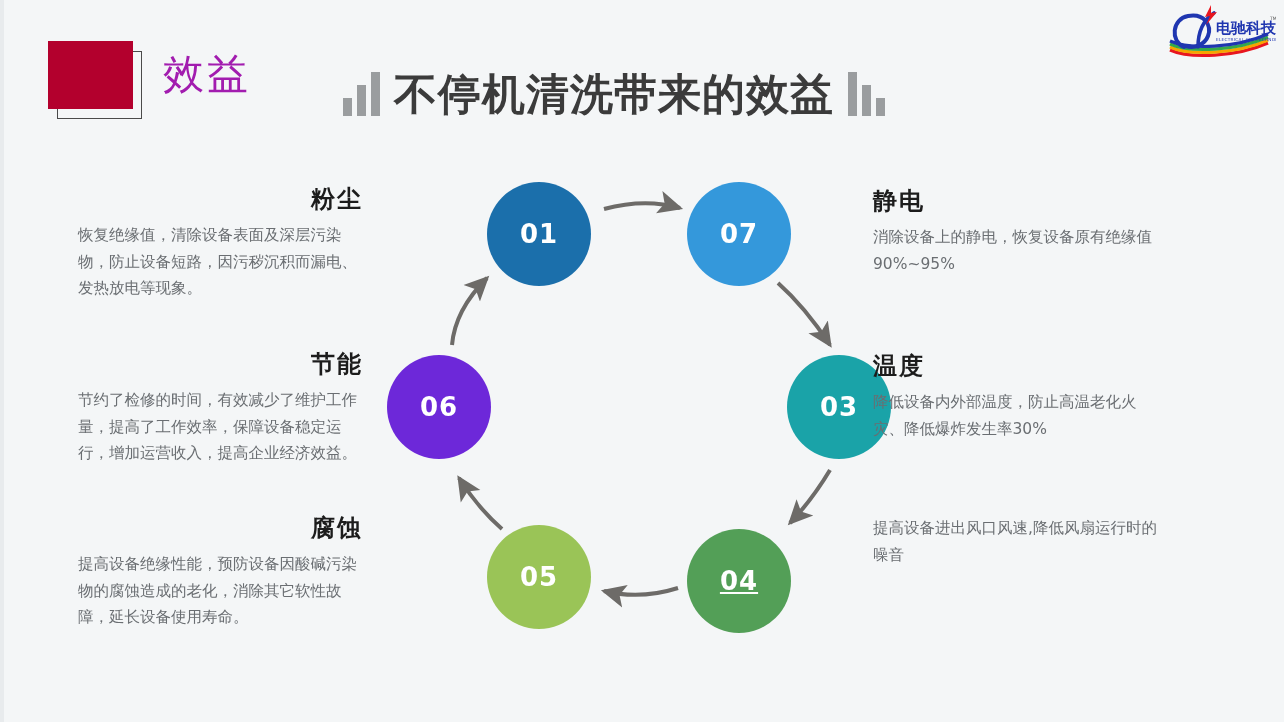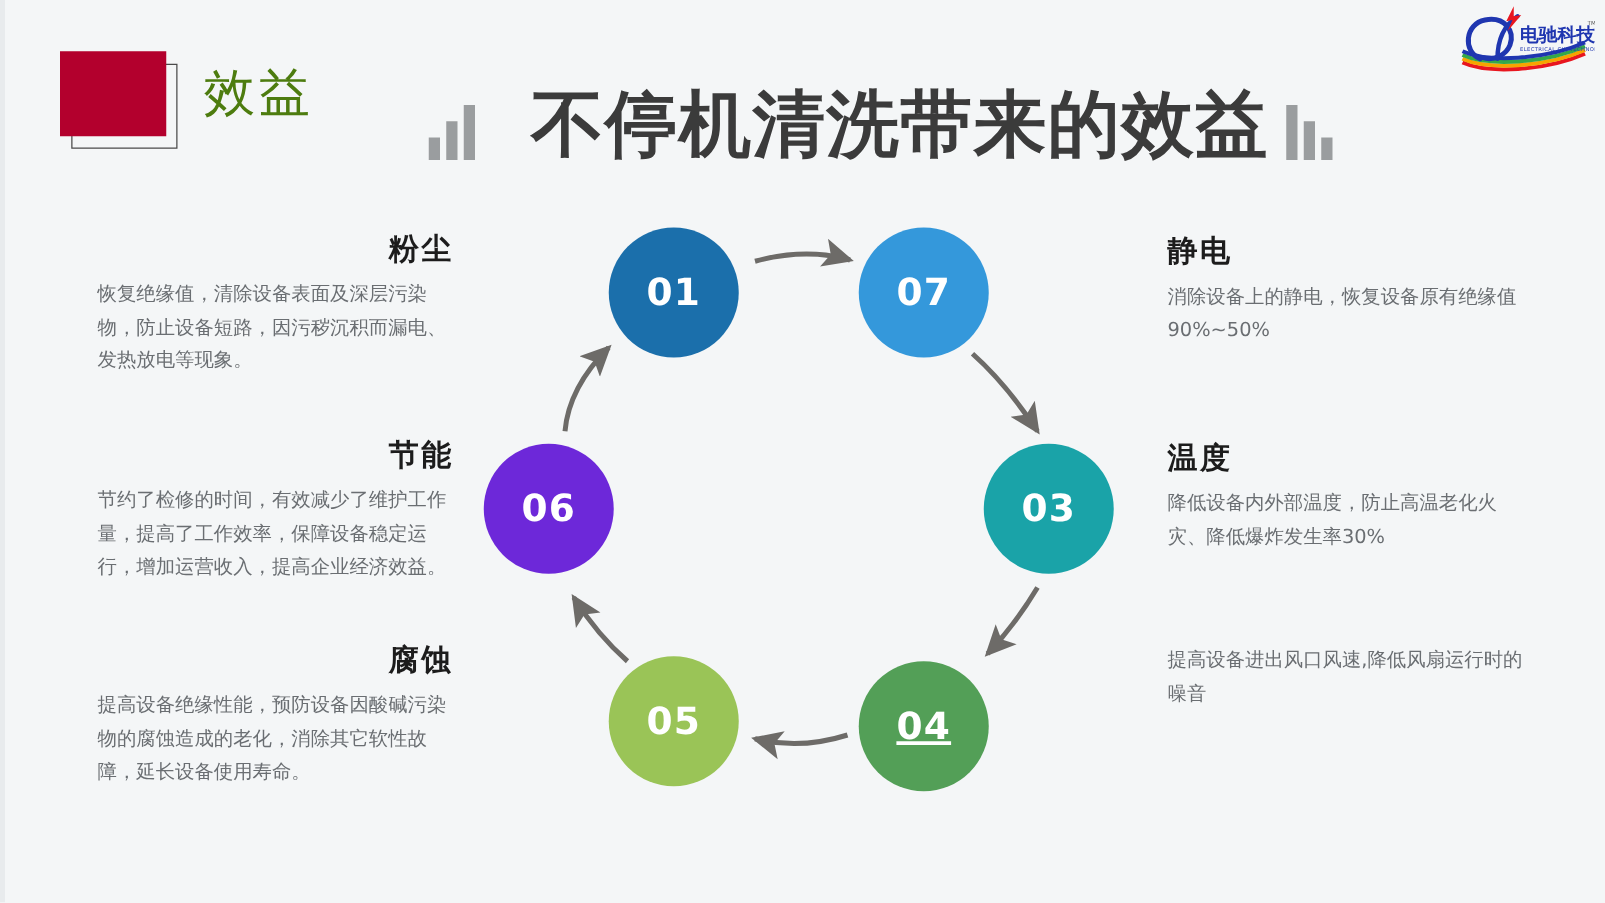--- a/index.html
+++ b/index.html
@@ -49,36 +49,35 @@
   }
   .bars { display: flex; align-items: flex-end; gap: 5px; height: 46px; }
   .bars .b { width: 9px; background: #9a9d9f; }
   .bars.asc .b1 { height: 18px; }
   .bars.asc .b2 { height: 31px; }
   .bars.asc .b3 { height: 44px; }
   .bars.desc .b1 { height: 44px; }
   .bars.desc .b2 { height: 31px; }
   .bars.desc .b3 { height: 18px; }
   .main-title {
-    font-size: 58px; font-weight: bold; color: #3b3b3b;
+    font-size: 43px; font-weight: bold; color: #3b3b3b;
     letter-spacing: 1px; line-height: 1;
     font-family: "DejaVu Sans", "Liberation Sans", sans-serif;
     white-space: nowrap;
-    margin-left: 31px;
   }
 
   
   .logo { position: absolute; right: 8px; top: 3px; width: 112px; height: 56px; }
 
   
   .circle {
     position: absolute;
     width: 104px; height: 104px; border-radius: 50%;
     display: flex; align-items: center; justify-content: center;
-    color: #ffffff; font-size: 30px; font-weight: bold;
+    color: #ffffff; font-size: 26px; font-weight: bold;
     letter-spacing: 1px;
     font-family: "DejaVu Sans", "Liberation Sans", sans-serif;
   }
   #c01 { left: 487px; top: 182px; }
   #c02 { left: 687px; top: 182px; }
   #c03 { left: 787px; top: 355px; }
   #c04 { left: 687px; top: 529px; text-decoration: underline; }
   #c05 { left: 487px; top: 525px; }
   #c06 { left: 387px; top: 355px; }
 
@@ -91,41 +90,41 @@
     font-size: 24px; font-weight: bold; color: #1c1c1c;
     letter-spacing: 2px; margin-bottom: 7px;
     font-family: "DejaVu Sans", "Liberation Sans", sans-serif;
   }
   .block .body {
     font-size: 15.5px; color: #6a6e72; line-height: 1.72;
     font-family: "DejaVu Sans", "Liberation Sans", sans-serif;
   }
   .block.left { left: 78px; text-align: left; }
   .block.left .head { text-align: right; }
-  .block.right { left: 934px; text-align: left; }
+  .block.right { left: 873px; text-align: left; }
 
   #b-dust    { top: 183px; }
   #b-energy  { top: 348px; }
   #b-corrode { top: 512px; }
   #b-static  { top: 185px; }
   #b-temp    { top: 350px; }
   #b-noise   { top: 515px; }
 </style>
 </head>
 <body>
 
 <div id="slide">
 
   <div class="edge-strip"></div>
 
   <div class="badge-wrap">
     <div class="badge-outline"></div>
     <div class="badge-fill" style="background: rgb(179, 0, 45);"></div>
   </div>
-  <div class="badge-label" style="color: #4d7c0f;">效益</div>
+  <div class="badge-label" style="color: #a21caf;">效益</div>
 
   <div class="title-row">
     <div class="bars asc">
       <div class="b b1"></div>
         <div class="b b2"></div>
         <div class="b b3"></div>
     </div>
     <div class="main-title">不停机清洗带来的效益</div>
     <div class="bars desc">
       <div class="b b1"></div>
@@ -202,21 +201,21 @@
     <div class="body">恢复绝缘值，清除设备表面及深层污染物，防止设备短路，因污秽沉积而漏电、发热放电等现象。</div>
   </div>
 
   <div class="block left" id="b-corrode">
     <div class="head">腐蚀</div>
     <div class="body">提高设备绝缘性能，预防设备因酸碱污染物的腐蚀造成的老化，消除其它软性故障，延长设备使用寿命。</div>
   </div>
 
   <div class="block right" id="b-static">
     <div class="head">静电</div>
-    <div class="body">消除设备上的静电，恢复设备原有绝缘值90%~50%</div>
+    <div class="body">消除设备上的静电，恢复设备原有绝缘值90%~95%</div>
   </div>
 
   <div class="block right" id="b-temp">
     <div class="head">温度</div>
     <div class="body">降低设备内外部温度，防止高温老化火灾、降低爆炸发生率30%</div>
   </div>
 
   <div class="block right" id="b-noise">
     <div class="body">提高设备进出风口风速,降低风扇运行时的噪音</div>
   </div>

